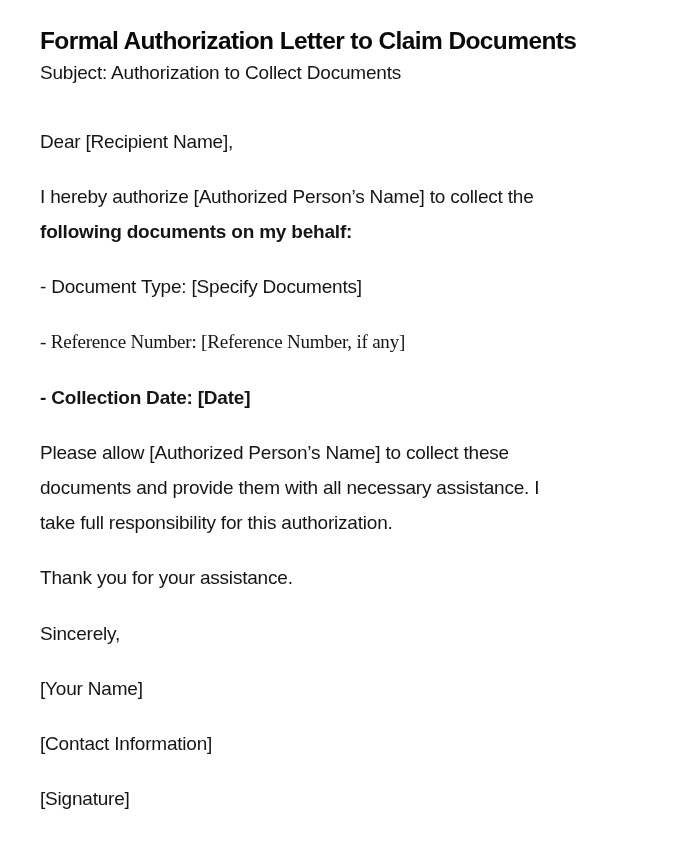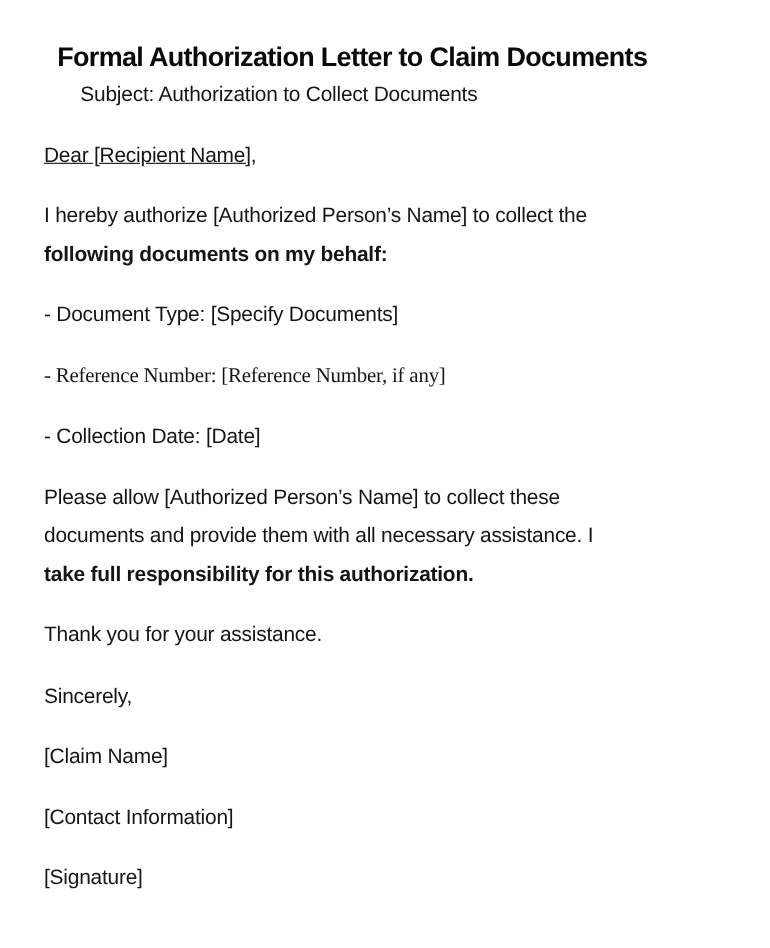--- a/index.html
+++ b/index.html
@@ -18,21 +18,21 @@
     .page {
       position: absolute;
       left: 40px;
       top: 0;
       width: 620px;
     }
     .title {
       position: absolute;
       left: 0;
       top: 25px;
-      margin: 12px;
+      margin: 0;
       font-size: 24.5px;
       font-weight: bold;
       letter-spacing: -0.6px;
       white-space: nowrap;
       color: #0a0a0a;
       line-height: 32px;
     }
     .para {
       position: absolute;
       left: 0;
@@ -44,43 +44,43 @@
       white-space: normal;
     }
     .nowrap { white-space: nowrap; }
   </style>
 </head>
 <body>
 
 <div class="page">
   <h1 class="title">Formal Authorization Letter to Claim Documents</h1>
 
-  <p class="para nowrap" style="top:69px;margin-left:33px;">Subject: Authorization to Collect Documents</p>
+  <p class="para nowrap" style="top:55px;">Subject: Authorization to Collect Documents</p>
 
-  <p class="para nowrap" style="top:124px;text-decoration:underline;">Dear [Recipient Name],</p>
+  <p class="para nowrap" style="top:124px;">Dear [Recipient Name],</p>
 
   <div>
     <p class="para nowrap" style="top:179px;">I hereby authorize [Authorized Person’s Name] to collect the</p>
     <p class="para nowrap" style="top:214px;font-weight:bold;">following documents on my behalf:</p>
   </div>
 
   <div>
     <p class="para nowrap" style="top:269px;">- Document Type: [Specify Documents]</p>
     <p class="para nowrap" style="top:324px;font-family:Liberation Serif, serif;">- Reference Number: [Reference Number, if any]</p>
-    <p class="para nowrap" style="top:380px;">- Collection Date: [Date]</p>
+    <p class="para nowrap" style="top:380px;font-weight:bold;">- Collection Date: [Date]</p>
   </div>
 
   <div>
     <p class="para nowrap" style="top:435px;">Please allow [Authorized Person’s Name] to collect these</p>
     <p class="para nowrap" style="top:470px;text-align:right;">documents and provide them with all necessary assistance. I</p>
-    <p class="para nowrap" style="top:505px;font-weight:bold;">take full responsibility for this authorization.</p>
+    <p class="para nowrap" style="top:505px;">take full responsibility for this authorization.</p>
   </div>
 
   <p class="para nowrap" style="top:560px;">Thank you for your assistance.</p>
 
   <p class="para nowrap" style="top:616px;">Sincerely,</p>
 
   <div>
-    <p class="para nowrap" style="top:671px;">[Claim Name]</p>
+    <p class="para nowrap" style="top:671px;">[Your Name]</p>
     <p class="para nowrap" style="top:726px;">[Contact Information]</p>
     <p class="para nowrap" style="top:781px;">[Signature]</p>
   </div>
 </div>
 
 </body></html>

